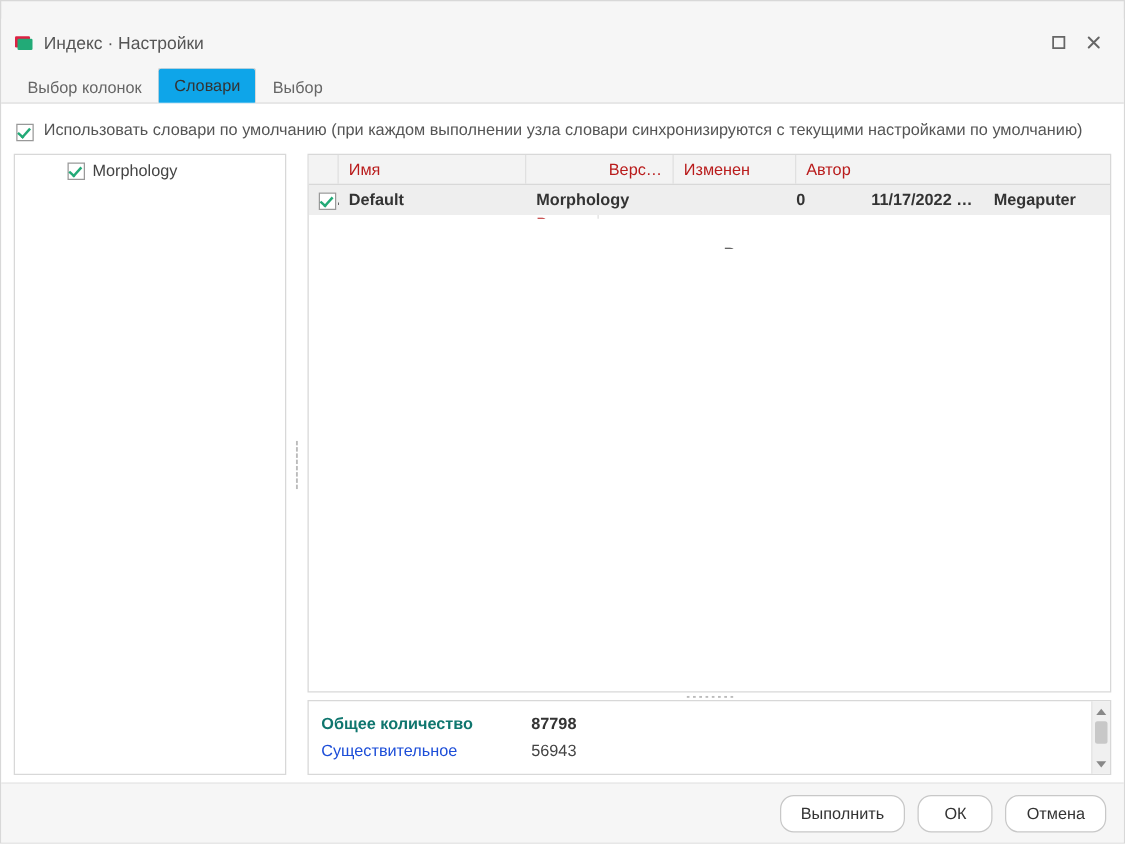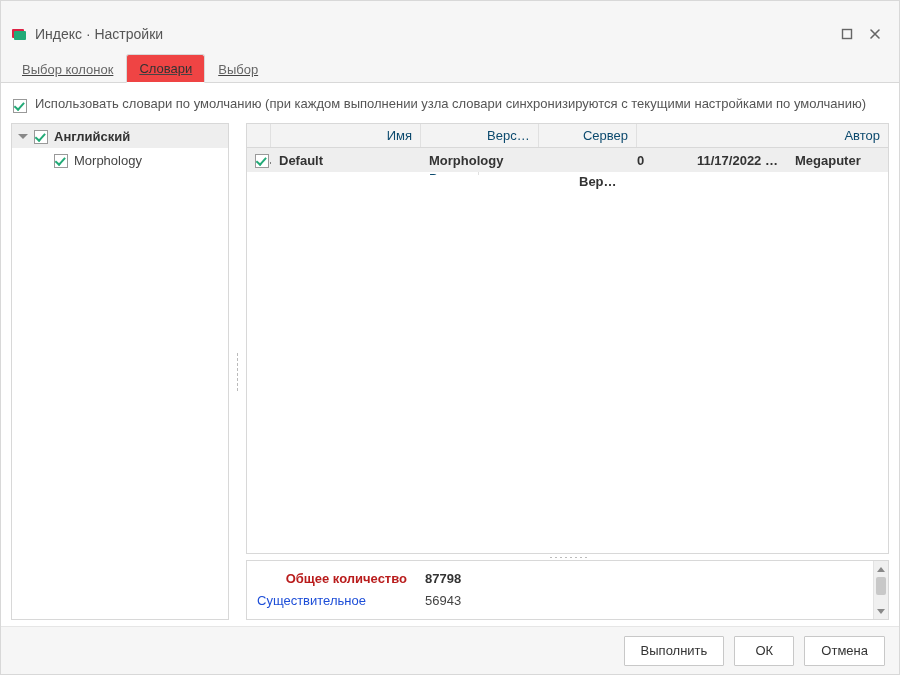--- a/index.html
+++ b/index.html
@@ -39,34 +39,33 @@
     width: 28px; height: 28px; display:flex; align-items:center; justify-content:center;
     color: #666; cursor: pointer;
   }
   .tabs {
     display: flex;
     align-items: flex-end;
     padding: 0 8px;
     background: #f6f6f6;
     border-bottom: 1px solid #d8d8d8;
     height: 30px;
-    text-decoration: underline;
   }
   .tab {
     padding: 6px 12px 6px;
     font-size: 13px;
     color: #666;
     cursor: pointer;
     border: 1px solid transparent;
     border-bottom: none;
     margin-bottom: -1px;
     position: relative;
   }
   .tab.active {
-    background: #ef4444;
+    background: #0ea5e9;
     border: 1px solid #d8d8d8;
     border-bottom: 1px solid #fff;
     color: #333;
     border-radius: 3px 3px 0 0;
   }
   .main-area {
     flex: 1;
     background: #fff;
     padding: 10px 10px 6px 10px;
     display: flex;
@@ -123,52 +122,52 @@
     flex:1; display:flex; flex-direction:column; min-width:0;
   }
   .grid-wrap {
     flex:1; border:1px solid #d8d8d8; display:flex; flex-direction:column; min-height:0;
   }
   .grid-header {
     display:flex; background:#f3f3f3; border-bottom:1px solid #d8d8d8;
     height:24px;
   }
   .gh-cell {
-    padding: 4px 8px; color:#0c4a6e; border-right:1px solid #e0e0e0;
-    overflow:hidden; text-overflow:ellipsis; white-space:nowrap;text-align:right;
+    padding: 4px 8px; color:#b91c1c; border-right:1px solid #e0e0e0;
+    overflow:hidden; text-overflow:ellipsis; white-space:nowrap;
   }
   .col-check { width:24px; flex-shrink:0; padding:4px; }
   .col-name  { width:150px; flex-shrink:0; }
   .col-cat   { width:150px; flex-shrink:0; }
   .col-loc   { width:58px;  flex-shrink:0;margin-top:43px; }
   .col-ver   { width:60px;  flex-shrink:0; }
   .col-mod   { width:98px;  flex-shrink:0; }
   .col-auth  { flex:1; border-right:none; }
   .grid-body { flex:1; overflow:auto; }
   .grid-row {
     display:flex; height:24px;
   }
-  .grid-row.selected { background:#eeeeee; font-weight:bold; color:#333;align-items:center; }
+  .grid-row.selected { background:#eeeeee; font-weight:bold; color:#333; }
   .gd-cell { padding:4px 8px; overflow:hidden; text-overflow:ellipsis; white-space:nowrap; }
   .hsplitter {
     height:6px; cursor: row-resize;
     display:flex; align-items:center; justify-content:center;
   }
   .hsplitter::after{
     content:""; height:3px; width:40px; background:
       radial-gradient(#bbb 1px, transparent 1px) 0 0/5px 3px;
   }
   .stats-wrap {
     height:60px; border:1px solid #d8d8d8; display:flex;
   }
   .stats-body { flex:1; padding:6px 10px; overflow:hidden; }
   .stats-row { display:flex; gap:18px; height:22px; align-items:center; }
   .stats-row.header { font-weight:bold; color:#333; }
   .stats-label { width:150px; color:#1d4ed8;}
-  .stats-row.header .stats-label { color:#b91c1c;text-align:right;}
+  .stats-row.header .stats-label { color:#0f766e;}
   .stats-value { width:80px; }
   .stats-scroll {
     width:15px; background:#f0f0f0; border-left:1px solid #e3e3e3;
     display:flex; flex-direction:column;
   }
   .scroll-btn { height:16px; display:flex; align-items:center; justify-content:center; cursor:pointer; }
   .scroll-btn.up::after{
     content:""; width:0;height:0;border-style:solid;
     border-width:0 4px 5px 4px; border-color:transparent transparent #888 transparent;
   }
@@ -176,21 +175,21 @@
     content:""; width:0;height:0;border-style:solid;
     border-width:5px 4px 0 4px; border-color:#888 transparent transparent transparent;
   }
   .scroll-thumb { margin:0 2px; height:18px; background:#c8c8c8; border-radius:2px; cursor:pointer;}
   .footer {
     height:48px; display:flex; align-items:center; justify-content:flex-end;
     gap:10px; padding: 0 14px; background:#f6f6f6; border-top:1px solid #e6e6e6;
   }
   .btn {
     height:30px; padding:0 16px; background:#fff; border:1px solid #c8c8c8;
-    border-radius:1px; color:#333; cursor:pointer; font-size:13px;
+    border-radius:11px; color:#333; cursor:pointer; font-size:13px;
     display:inline-flex; align-items:center; justify-content:center;
     min-width:60px;
   }
 </style>
 </head>
 <body>
 
 <div class="window">
 
   <div class="titlebar">
@@ -222,42 +221,37 @@
   <div class="main-area">
 
     <div class="option-row">
       <span class="checkbox checked"></span>
       <span class="option-label">Использовать словари по умолчанию (при каждом выполнении узла словари синхронизируются с текущими настройками по умолчанию)</span>
     </div>
 
     <div class="split">
 
       <div class="tree-panel">
-        <div class="tree-row parent">
-          <span class="tree-toggle"></span>
-          <span class="checkbox checked"></span>
-          <span>Английский</span>
-        </div>
         <div class="tree-row child">
           <span class="checkbox checked"></span>
           <span>Morphology</span>
         </div>
       </div>
 
       <div class="vsplitter"></div>
 
       <div class="right-panel">
 
         <div class="grid-wrap">
           <div class="grid-header">
             <div class="gh-cell col-check"></div>
             <div class="gh-cell col-name">Имя</div>
             <div class="gh-cell col-loc">Распо…</div>
             <div class="gh-cell col-ver">Версия</div>
-            <div class="gh-cell col-mod">Сервер</div>
+            <div class="gh-cell col-mod">Изменен</div>
             <div class="gh-cell col-auth">Автор</div>
           </div>
           <div class="grid-body">
             <div class="grid-row selected">
               <div class="gd-cell col-check">
                 <span class="checkbox checked" style="margin-top:0;"></span>
               </div>
               <div class="gd-cell col-name">Default</div>
               <div class="gd-cell col-cat">Morphology</div>
               <div class="gd-cell col-loc">Версия</div>

